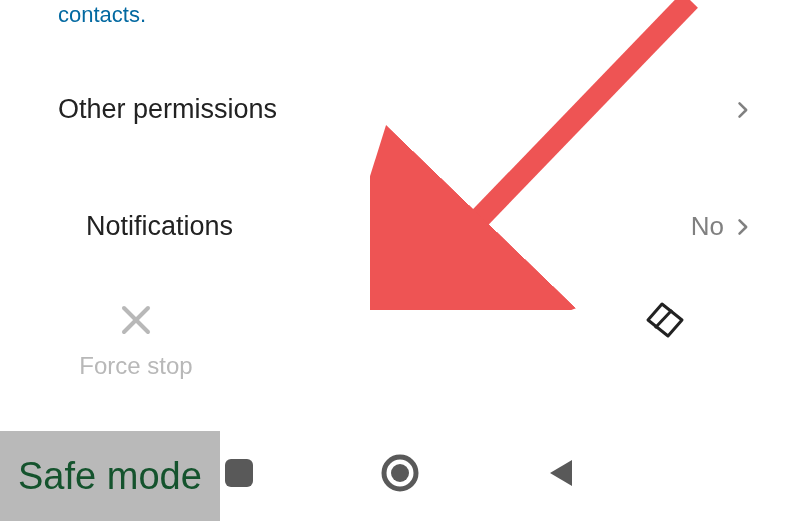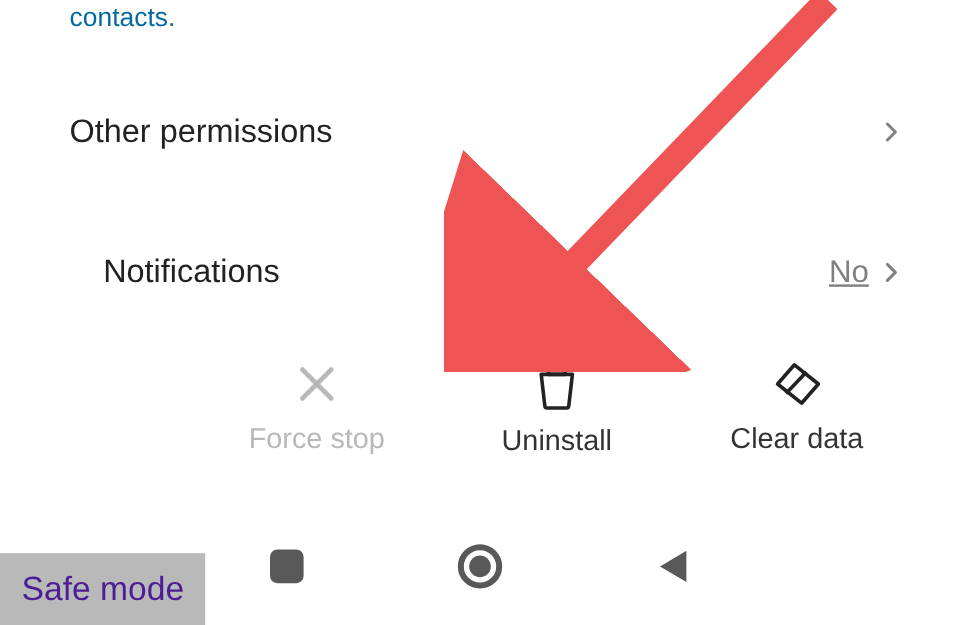--- a/index.html
+++ b/index.html
@@ -35,33 +35,32 @@
       color: #222;
     }
     .row-right {
       display: flex;
       align-items: center;
       gap: 8px;
     }
     .row-value {
       font-size: 26px;
       color: #808080;
-      text-decoration: underline;
     }
     .chevron {
       width: 20px;
       height: 20px;
     }
     .action-bar {
       position: absolute;
       top: 300px;
       left: 0;
       right: 0;
       display: flex;
-      justify-content: flex-end;
+      justify-content: space-between;
       align-items: flex-start;
       padding: 0 36px;
     }
     .action {
       display: flex;
       flex-direction: column;
       align-items: center;
       gap: 12px;
       cursor: pointer;
       width: 200px;
@@ -79,27 +78,27 @@
       display: flex;
       justify-content: space-around;
       align-items: center;
       padding: 0 160px;
     }
     .nav-btn { cursor: pointer; }
     .safe-mode {
       position: absolute;
       left: 0;
       bottom: 0;
-      height: 60px;
+      height: 90px;
       background: #b9b9b9;
       padding: 0 18px;
       display: flex;
       align-items: center;
-      color: #4c1d95;
-      font-size: 28px;
+      color: #14532d;
+      font-size: 38px;
     }
     .arrow-annotation {
       position: absolute;
       top: 0;
       left: 370px;
       pointer-events: none;
     }
   </style>
 </head>
 <body>
@@ -127,32 +126,24 @@
 
 <div class="action-bar">
   <div class="action disabled">
     <svg width="40" height="40" viewBox="0 0 40 40">
       <line x1="8" y1="8" x2="32" y2="32" stroke="#b8b8b8" stroke-width="4" stroke-linecap="round"></line>
       <line x1="32" y1="8" x2="8" y2="32" stroke="#b8b8b8" stroke-width="4" stroke-linecap="round"></line>
     </svg>
     <span class="action-label">Force stop</span>
   </div>
   <div class="action">
-    <svg width="42" height="42" viewBox="0 0 42 42">
-      <path d="M 8 12 L 34 12 L 31 38 Q 31 40 29 40 L 13 40 Q 11 40 11 38 Z" fill="none" stroke="#222" stroke-width="3" stroke-linejoin="round"></path>
-      <path d="M 14 7 Q 14 3 18 3 L 24 3 Q 28 3 28 7 L 28 12 L 14 12 Z" fill="none" stroke="#222" stroke-width="3" stroke-linejoin="round"></path>
-    </svg>
-    <span class="action-label">Uninstall</span>
-  </div>
-  <div class="action">
     <svg width="44" height="40" viewBox="0 0 44 40">
       <path d="M 20 4 L 40 20 L 26 36 L 6 20 Z" fill="none" stroke="#222" stroke-width="3" stroke-linejoin="round"></path>
       <line x1="13" y1="28" x2="30" y2="10" stroke="#222" stroke-width="3"></line>
     </svg>
-    <span class="action-label">Clear data</span>
   </div>
 </div>
 
 <svg class="arrow-annotation" width="340" height="310">
   <defs>
     <marker id="ah" markerWidth="14" markerHeight="14" refX="4" refY="6" orient="auto">
       <polygon points="0 0, 12 6, 0 12" fill="#ee5454"></polygon>
     </marker>
   </defs>
   <line x1="320" y1="0" x2="50" y2="280" stroke="#ee5454" stroke-width="22" marker-end="url(#ah)"></line>

